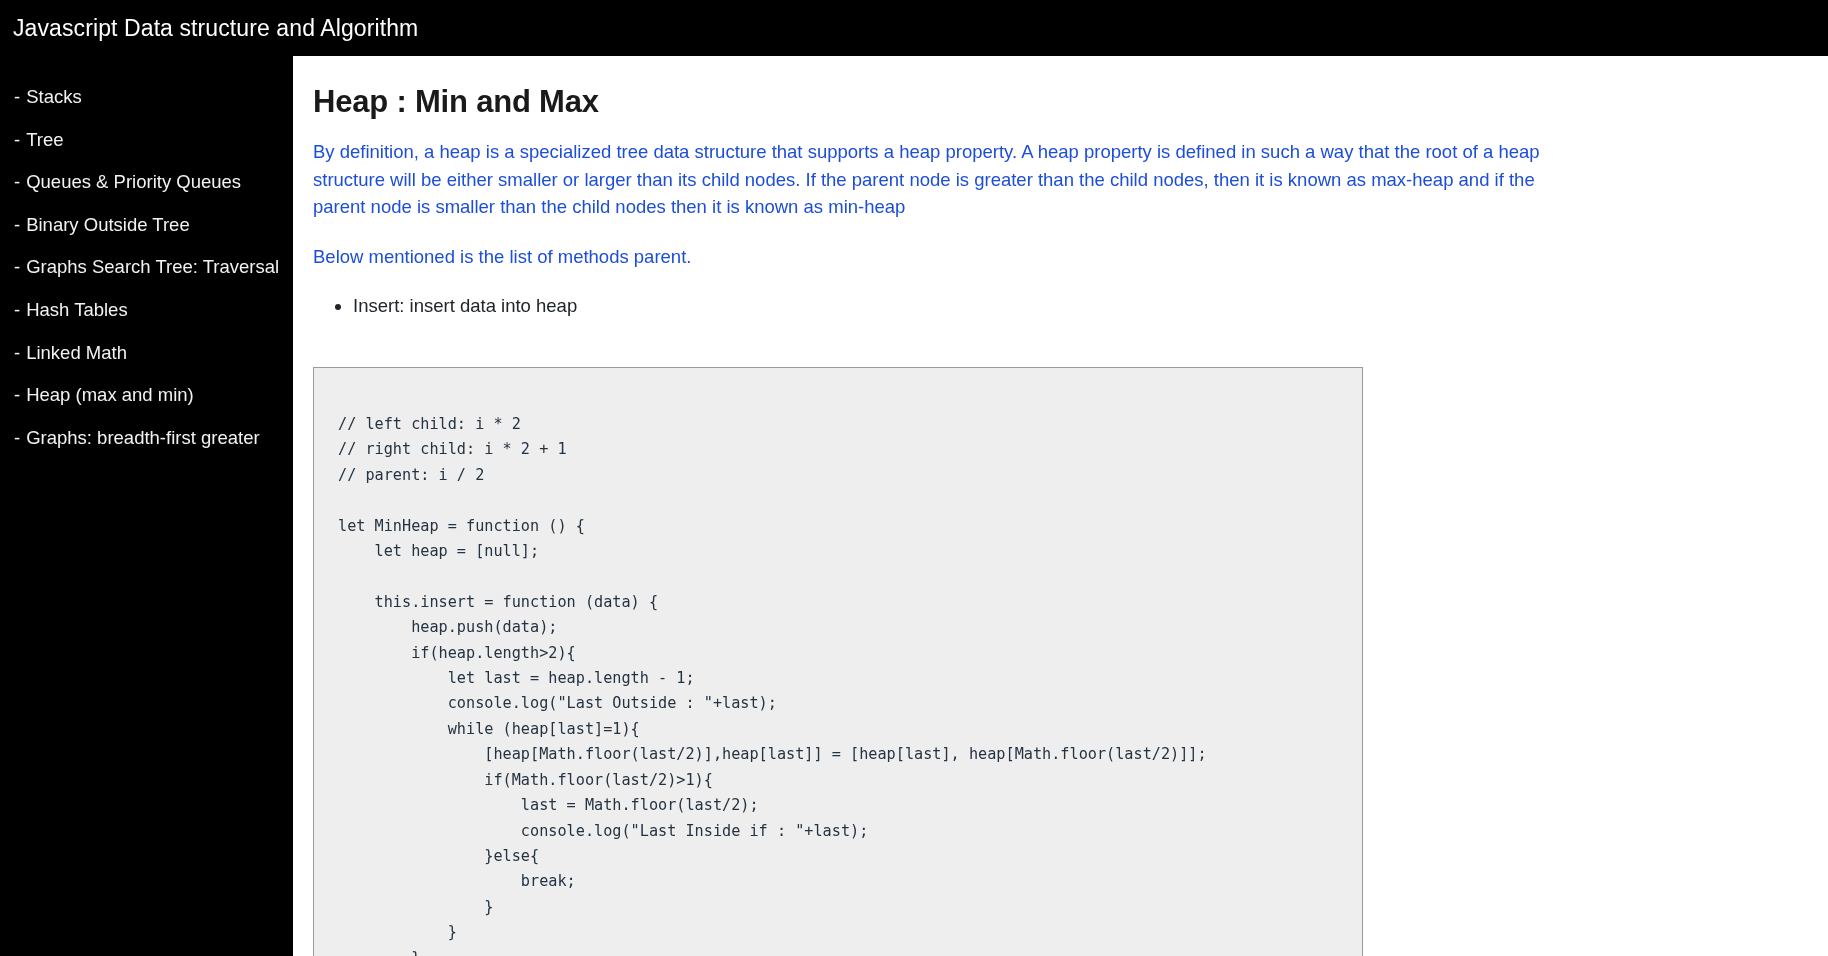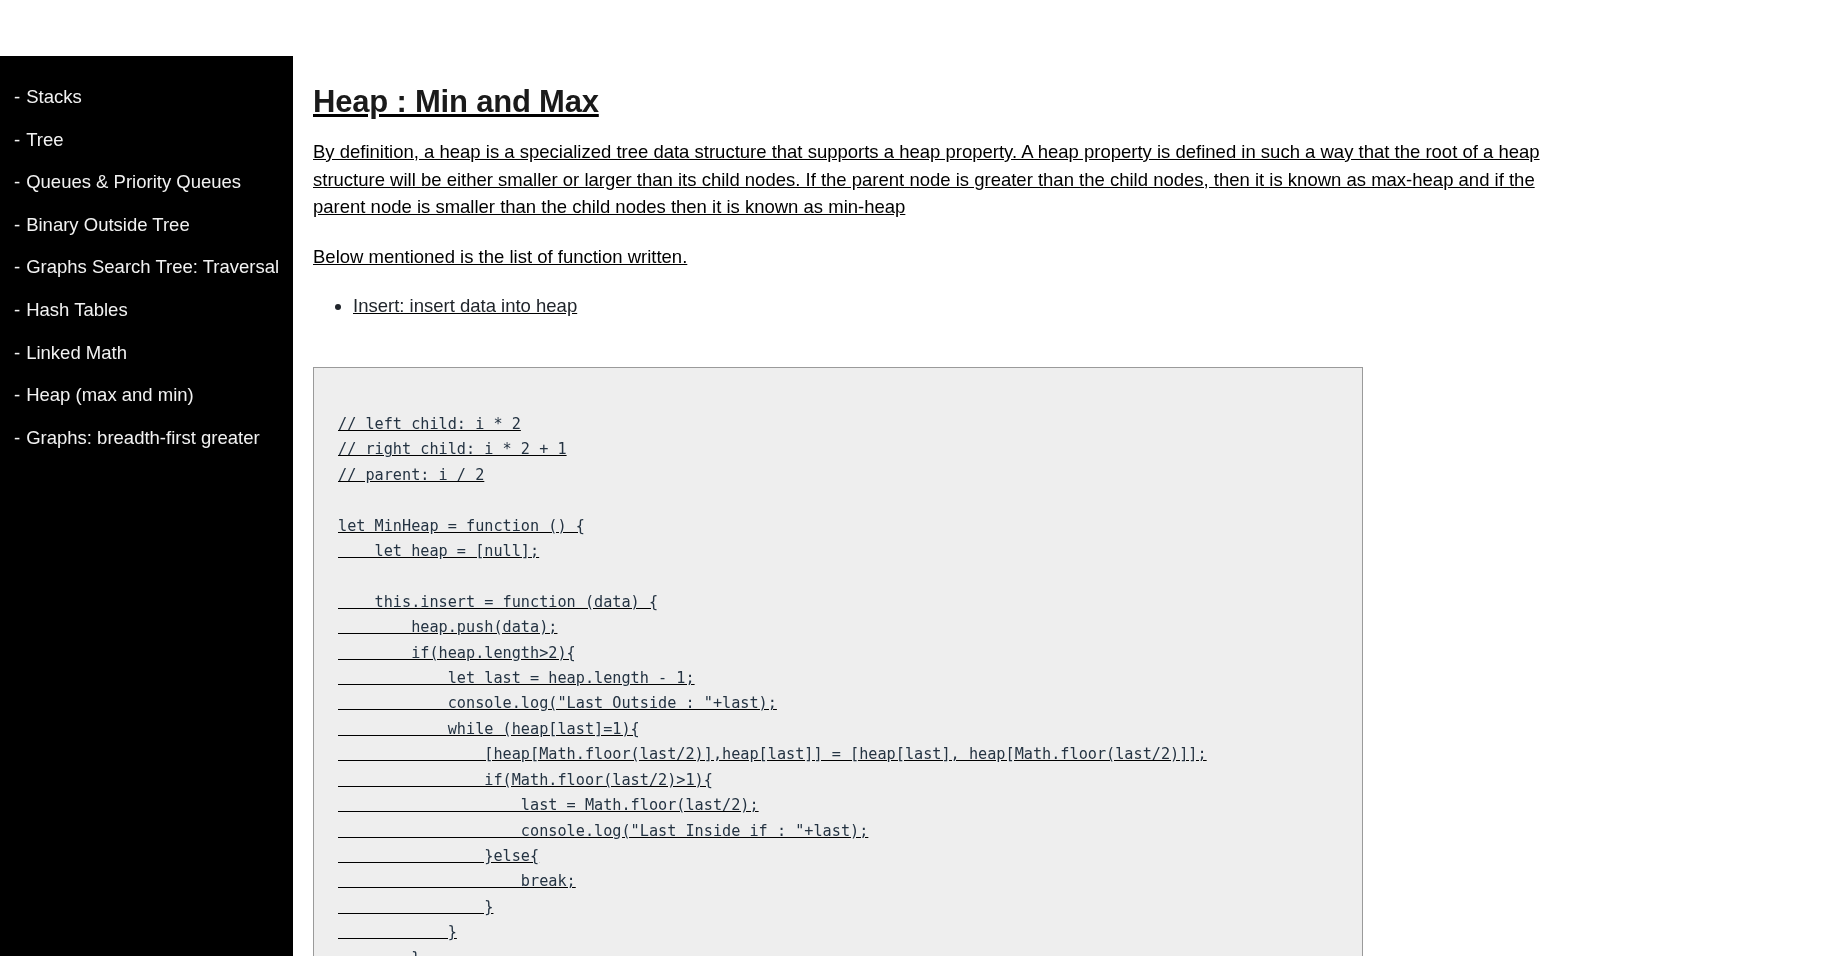--- a/index.html
+++ b/index.html
@@ -66,39 +66,38 @@
   
   .main {
     position: absolute;
     top: 56px;
     left: 293px;
     width: 1282px;
     height: 900px;
     background: #ffffff;
     overflow: hidden;
     padding: 0;
-    text-decoration: underline;
   }
   .content-inner {
     padding: 28px 20px 0 20px;
   }
 
   .page-title {
     font-size: 31px;
     font-weight: bold;
     color: #1a1a1a;
     margin: 0 0 18px 0;
     letter-spacing: -0.2px;
     font-family: "Liberation Sans", sans-serif;
   }
 
   .para {
     font-size: 18.5px;
     line-height: 27.5px;
-    color: #000000;
+    color: #1d4ed8;
     margin: 0 0 22px 0;
     max-width: 1515px;
     font-family: "Liberation Sans", sans-serif;
   }
 
   .methods-list {
     margin: 0 0 0 0;
     padding: 0 0 0 40px;
     list-style: disc;
   }
@@ -129,20 +128,23 @@
     line-height: 25.4px;
     white-space: pre;
     tab-size: 4;
   }
 </style>
 </head>
 <body>
 
 <div id="app">
 
+  <div class="header-bar">
+    <div class="header-title">Javascript Data structure and Algorithm</div>
+  </div>
 
   <nav class="sidebar" id="sidebar">
       <div class="sidebar-item">
         <span class="dash">-</span>
         <span>Stacks</span>
       </div>
       <div class="sidebar-item">
         <span class="dash">-</span>
         <span>Tree</span>
       </div>
@@ -176,21 +178,21 @@
       </div>
     </nav>
 
   <main class="main">
     <div class="content-inner">
 
       <h1 class="page-title">Heap : Min and Max</h1>
 
       <p class="para">By definition, a heap is a specialized tree data structure that supports a heap property. A heap property is defined in such a way that the root of a heap structure will be either smaller or larger than its child nodes. If the parent node is greater than the child nodes, then it is known as max-heap and if the parent node is smaller than the child nodes then it is known as min-heap</p>
 
-      <p class="para">Below mentioned is the list of function written.</p>
+      <p class="para">Below mentioned is the list of methods parent.</p>
 
       <ul class="methods-list" id="methods-list">
           <li>Insert: insert data into heap</li>
         </ul>
 
       <div class="code-wrap">
         <pre class="code">// left child: i * 2
 // right child: i * 2 + 1
 // parent: i / 2
 

